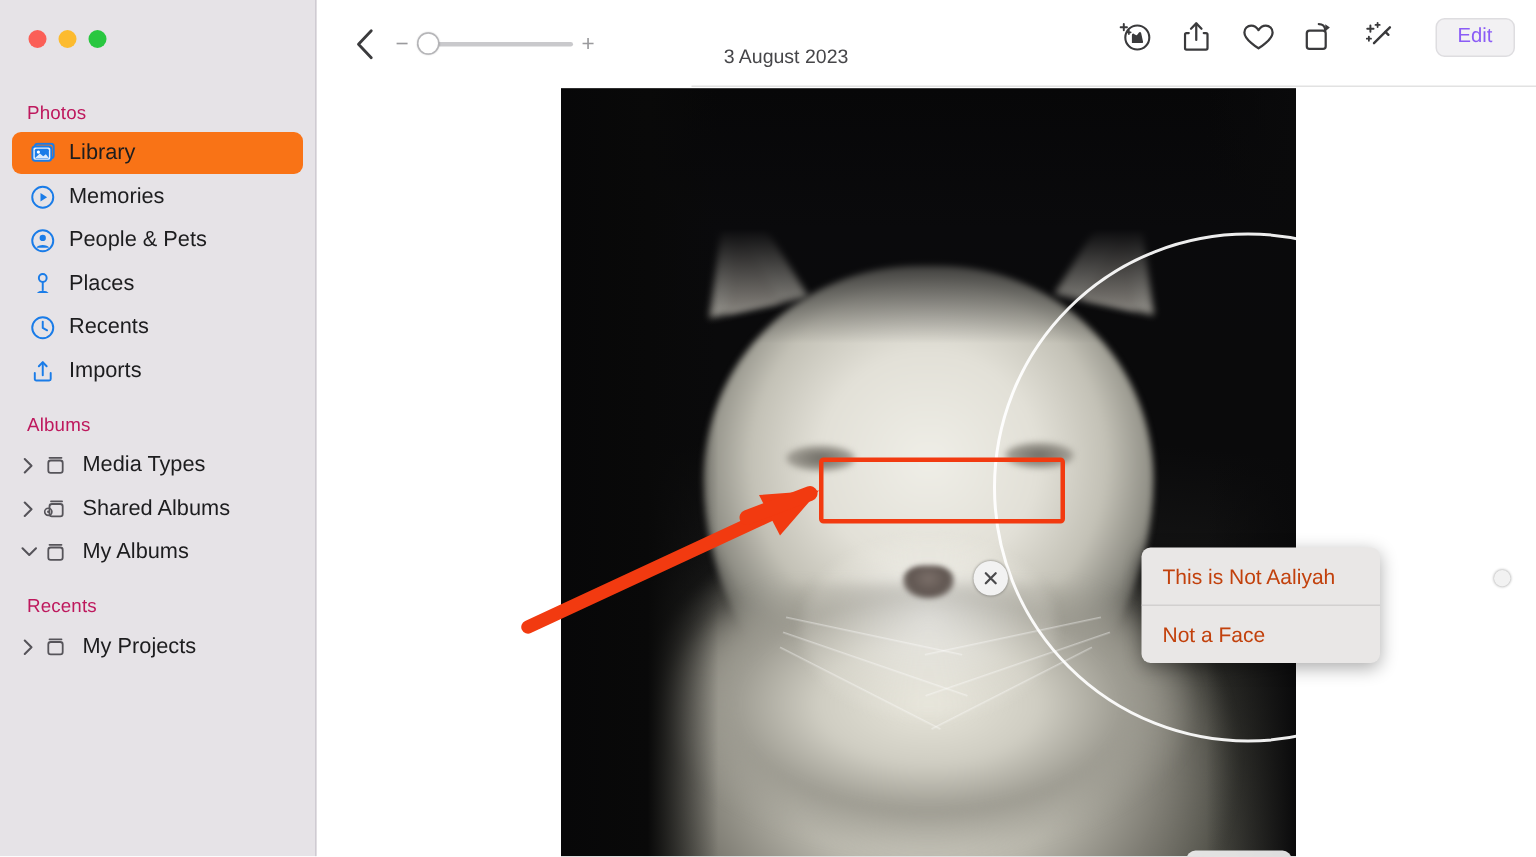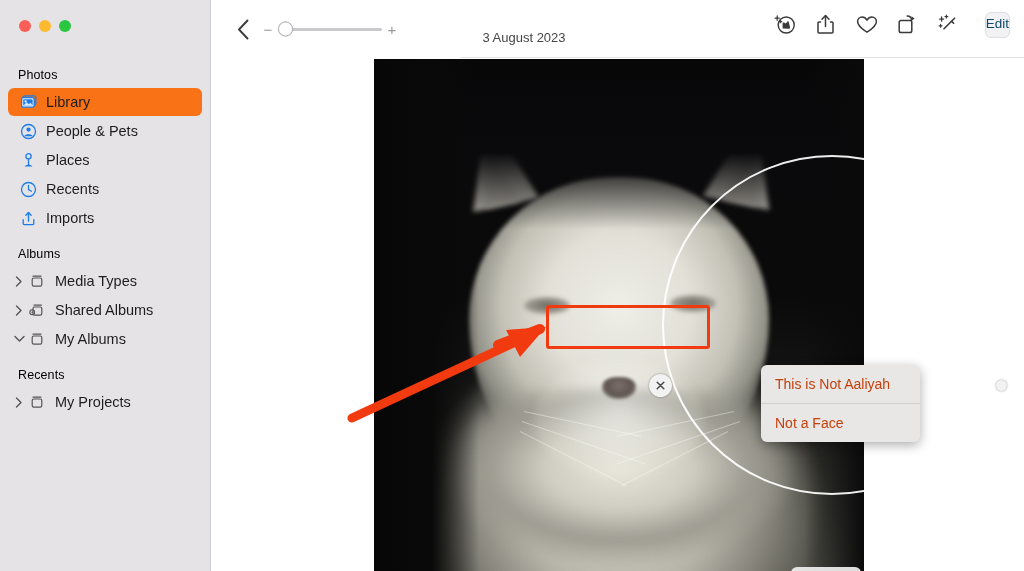--- a/index.html
+++ b/index.html
@@ -44,21 +44,21 @@
   .tl-close  { background: #fb5f57; }
   .tl-min    { background: #fcbb2f; }
   .tl-max    { background: #29c740; }
 
   #sidebar-scroll {
     position: absolute;
     left: 0; top: 62px; right: 0; bottom: 0;
   }
   .sb-section-title {
     font-size: 12.5px;
-    color: #000000;
+    color: #be185d;
     padding: 6px 0 5px 18px;
     letter-spacing: 0.1px;
   }
   .sb-item {
     display: flex;
     align-items: center;
     height: 28px;
     margin: 1px 8px;
     padding-left: 10px;
     border-radius: 6px;
@@ -160,22 +160,22 @@
     width: 22px; height: 24px;
     display: flex; align-items: center; justify-content: center;
     color: #3a3a3c;
   }
   #edit-btn {
     margin-left: 6px;
     background: #f2f1f3;
     border: 1px solid #dedde0;
     border-radius: 6px;
     font-size: 13.5px;
-    color: #0c4a6e;
-    padding: 4px 0 5px;
+    color: #8b5cf6;
+    padding: 4px 14px 5px;
     line-height: 1.1;
   }
 
   
   #canvas {
     position: absolute;
     left: 0; top: 58px; right: 0; bottom: 0;
     background: #ffffff;
     overflow: hidden;
   }
@@ -386,20 +386,29 @@
             <rect x="3.2" y="0.8" width="12.6" height="9.6" rx="1.8" fill="none" stroke="#1a7ce8" stroke-width="1.3"></rect>
             <rect x="1.6" y="2.6" width="12.6" height="9.6" rx="1.8" fill="#e9f1fb" stroke="#1a7ce8" stroke-width="1.3"></rect>
             <rect x="3.2" y="4.2" width="9.4" height="6.4" rx="1" fill="#1a7ce8"></rect>
             <circle cx="5.6" cy="6.4" r="1.1" fill="#ffffff"></circle>
             <path d="M3.4 10.4 L6.6 7.3 L8.8 9.2 L10.6 7.8 L12.5 10.4 Z" fill="#ffffff" opacity=".85"></path>
           </svg>
         </span>
         <span class="sb-label">Library</span>
       </div>
 
+      <div class="sb-item">
+        <span class="sb-icon">
+          <svg width="17" height="17" viewBox="0 0 17 17">
+            <circle cx="8.5" cy="8.5" r="7" fill="none" stroke="#1a7ce8" stroke-width="1.3"></circle>
+            <path d="M7 5.6 L11.4 8.5 L7 11.4 Z" fill="#1a7ce8"></path>
+          </svg>
+        </span>
+        <span class="sb-label">Memories</span>
+      </div>
 
       <div class="sb-item">
         <span class="sb-icon">
           <svg width="17" height="17" viewBox="0 0 17 17">
             <circle cx="8.5" cy="8.5" r="7" fill="none" stroke="#1a7ce8" stroke-width="1.3"></circle>
             <circle cx="8.5" cy="6.6" r="2.1" fill="#1a7ce8"></circle>
             <path d="M4.3 13.2 C5.2 10.7 11.8 10.7 12.7 13.2 Z" fill="#1a7ce8"></path>
           </svg>
         </span>
         <span class="sb-label">People &amp; Pets</span>

